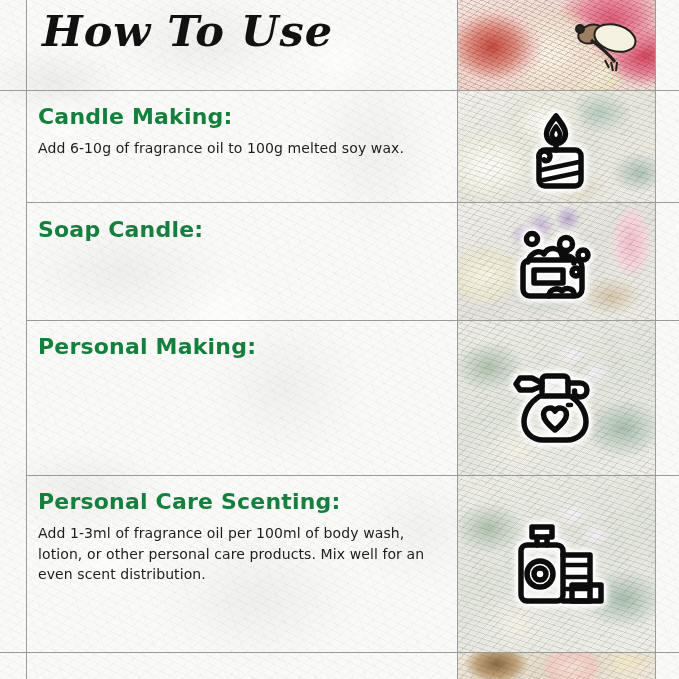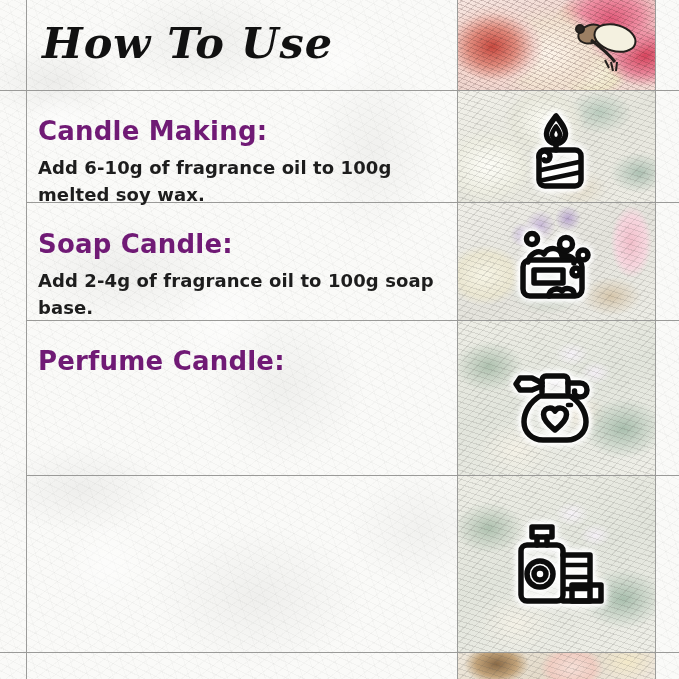--- a/index.html
+++ b/index.html
@@ -166,21 +166,21 @@
     top: 0;
     width: 1px;
     height: 679px;
     background: #9c9c9a;
   }
 
   
   .text-col {
     position: absolute;
     left: 0;
-    top: 12px;
+    top: 0;
     width: 457px;
     height: 565px;
   }
 
   .title {
     position: absolute;
     left: 42px;
     top: 8px;
     font-family: "DejaVu Serif", "Liberation Serif", serif;
     font-style: italic;
@@ -193,30 +193,30 @@
   }
 
   .section {
     position: absolute;
     left: 38px;
     width: 410px;
   }
   .sec-head {
     font-family: "DejaVu Sans", sans-serif;
     font-weight: 700;
-    font-size: 26px;
+    font-size: 22px;
     letter-spacing: 0.2px;
-    color: #701a75;
+    color: #15803d;
     margin: 0 0 9px 0;
     white-space: nowrap;
   }
   .sec-body {
     font-family: "DejaVu Sans", sans-serif;
-    font-weight: 700;
-    font-size: 18px;
+    font-weight: 400;
+    font-size: 14px;
     line-height: 1.48;
     letter-spacing: 0.1px;
     color: #1d1d1d;
     margin: 0;
   }
 
   
   .icon-wrap {
     position: absolute;
     left: 0;
@@ -354,22 +354,25 @@
 
     <div class="title">How To Use</div>
 
     <div class="section" style="top:104px;">
       <p class="sec-head">Candle Making:</p>
       <p class="sec-body">Add 6-10g of fragrance oil to 100g melted soy wax.</p>
     </div>
 
     <div class="section" style="top:217px;">
       <p class="sec-head">Soap Candle:</p>
-      <p class="sec-body">Add 2-4g of fragrance oil to 100g soap base.</p>
     </div>
 
     <div class="section" style="top:334px;">
-      <p class="sec-head">Perfume Candle:</p>
-    </div>
-
+      <p class="sec-head">Personal Making:</p>
+    </div>
+
+    <div class="section" style="top:489px;">
+      <p class="sec-head">Personal Care Scenting:</p>
+      <p class="sec-body">Add 1-3ml of fragrance oil per 100ml of body wash, lotion, or other personal care products. Mix well for an even scent distribution.</p>
+    </div>
 
   </div>
 </div>
 
 </body></html>

